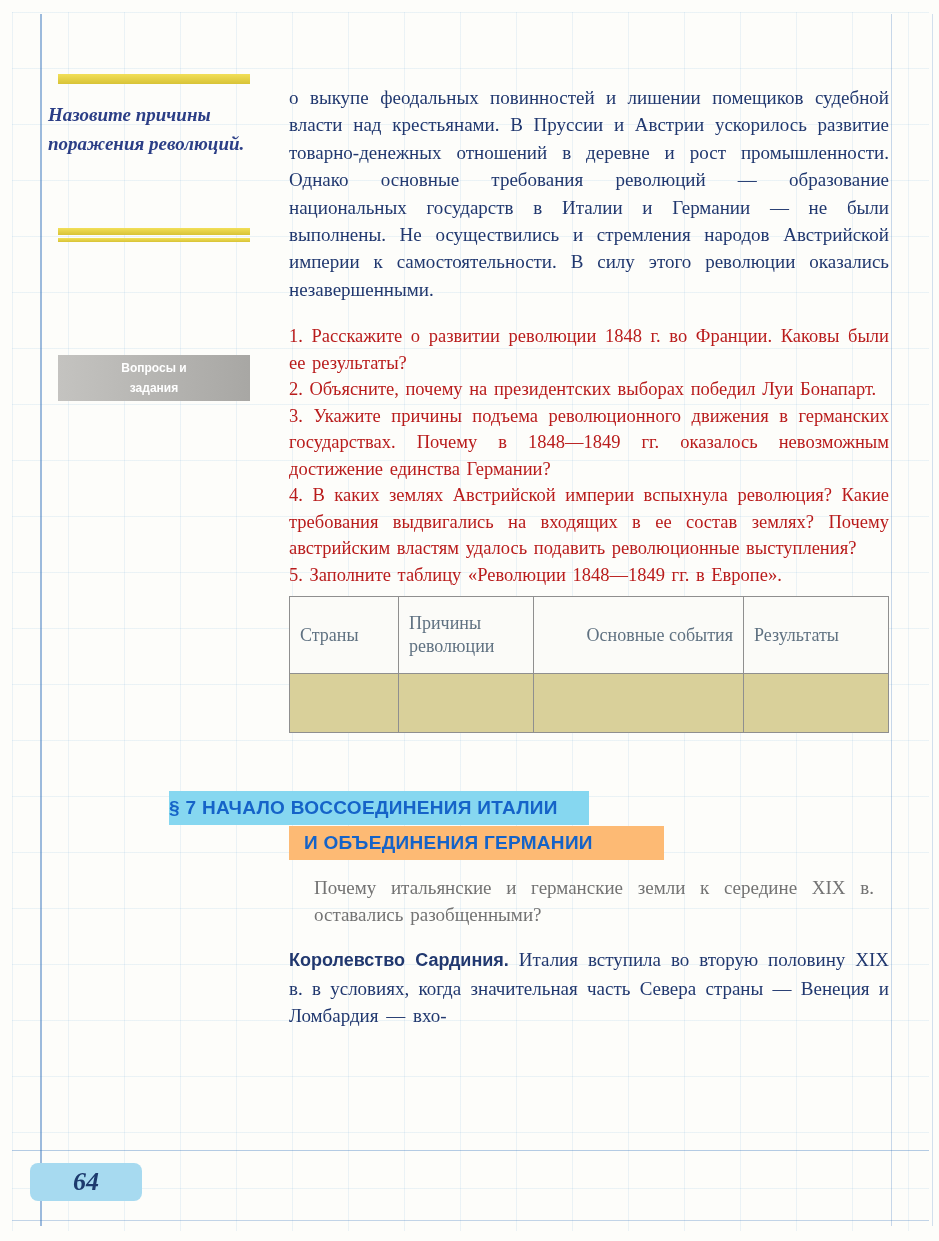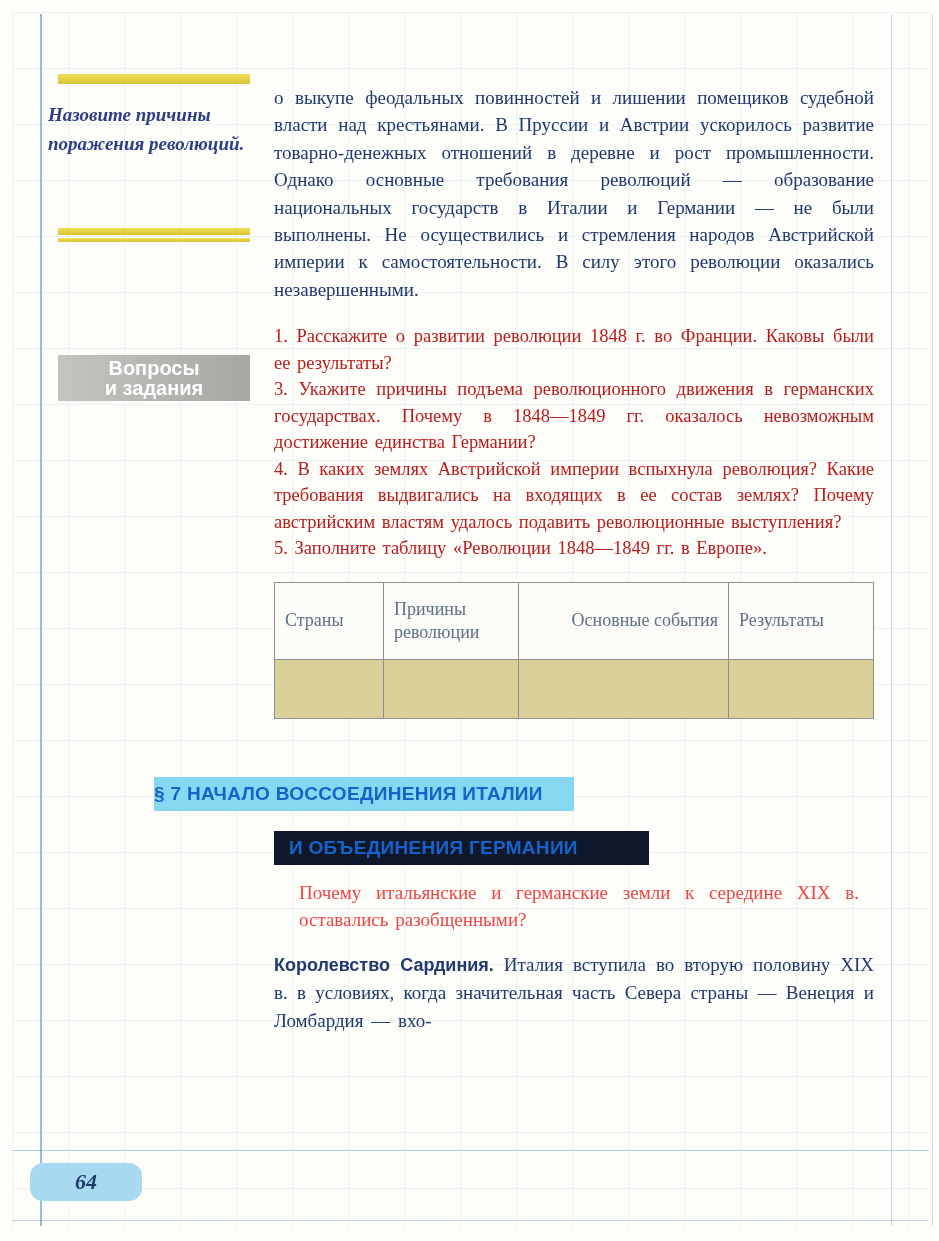--- a/index.html
+++ b/index.html
@@ -36,37 +36,37 @@
     font-size:19px;line-height:29px;color:#2b3e86;margin:0;
   }
   .qbox{
     position:absolute;left:58px;top:355px;width:192px;height:46px;
     background:linear-gradient(to right,#c4c3c0,#a8a7a4);
     display:flex;align-items:center;justify-content:center;
   }
   .qbox .inner{
     width:100px;text-align:center;color:#ffffff;
     font-family:"Liberation Sans", sans-serif;font-weight:bold;
-    font-size:20px;line-height:20px;
+    font-size:12px;line-height:20px;
   }
 
   
-  .maincol{position:absolute;left:274px;top:84px;width:600px;}
+  .maincol{position:absolute;left:289px;top:84px;width:600px;}
   .para{
     font-size:19px;line-height:27.4px;text-align:justify;
     word-spacing:3px;margin:0;color:#21386f;
   }
   .questions{margin-top:20px;}
   .q{
     font-size:18.5px;line-height:26.5px;text-align:justify;
     word-spacing:2px;margin:0;color:#b91c1c;
   }
 
   table.revtable{
-    width:100%;border-collapse:collapse;margin-top:20px;
+    width:100%;border-collapse:collapse;margin-top:8px;
     background:#fbfbf8;
   }
   table.revtable th, table.revtable td{border:1px solid #8f8f8f;}
   table.revtable th{
     height:68px;font-weight:normal;font-size:18px;color:#5f7181;
     text-align:left;padding:4px 10px;vertical-align:middle;line-height:23px;
   }
   table.revtable th.center{text-align:right;}
   table.revtable td{height:56px;background:#d9d09a;}
   .col-country{width:100px;}
@@ -77,41 +77,41 @@
   .q6{margin-top:10px;}
 
   .sec-title1{
     margin-top:58px;margin-left:-120px;width:420px;
     height:34px;line-height:34px;
     background:#86d7f0;
     font-family:"Liberation Sans", sans-serif;font-weight:bold;
     font-size:19px;color:#1563c8;letter-spacing:0.3px;white-space:nowrap;
   }
   .sec-title2{
-    margin-top:20px;width:360px;
+    margin-top:1px;width:360px;
     padding-left:15px;height:34px;line-height:34px;
-    background:#0f172a;
+    background:#fdba74;
     font-family:"Liberation Sans", sans-serif;font-weight:bold;
     font-size:19px;color:#1563c8;letter-spacing:0.3px;white-space:nowrap;
   }
   .lead-q{
     margin:14px 0 12px 0;padding-left:25px;width:560px;
-    font-size:19px;line-height:27px;color:#ef4444;text-align:justify;word-spacing:2px;
+    font-size:19px;line-height:27px;color:#737373;text-align:justify;word-spacing:2px;
   }
   .body-para{margin-top:18px;}
   .keyword{
     font-family:"Liberation Sans", sans-serif;font-weight:bold;font-size:18px;
   }
 
   
   .pageno{
     position:absolute;left:30px;top:1163px;width:112px;height:38px;
-    background:#a7daf0;border-radius:13px;
+    background:#a7daf0;border-radius:8px;
     display:flex;align-items:center;justify-content:center;
-    font-weight:bold;font-size:22px;color:#1d3a6e;font-style:italic;
+    font-weight:bold;font-size:26px;color:#1d3a6e;font-style:italic;
   }
 </style>
 </head>
 <body>
 
 <div class="page">
 
   <div class="grid"></div>
   <div class="vline-left"></div>
   <div class="vline-right1"></div>
@@ -127,20 +127,21 @@
   <div class="qbox">
     <div class="inner">Вопросы и задания</div>
   </div>
 
   <div class="maincol">
 
     <p class="para">о выкупе феодальных повинностей и лишении помещиков судебной власти над крестьянами. В Пруссии и Австрии ускорилось развитие товарно-денежных отношений в деревне и рост промышленности. Однако основные требования революций — образование национальных государств в Италии и Германии — не были выполнены. Не осуществились и стремления народов Австрийской империи к самостоятельности. В силу этого революции оказались незавершенными.</p>
 
     <div class="questions">
       <p class="q">1. Расскажите о развитии революции 1848 г. во Франции. Каковы были ее результаты?</p>
+      <p class="q">2. Объясните, почему на президентских выборах победил Луи Бонапарт.</p>
       <p class="q">3. Укажите причины подъема революционного движения в германских государствах. Почему в 1848—1849 гг. оказалось невозможным достижение единства Германии?</p>
       <p class="q">4. В каких землях Австрийской империи вспыхнула революция? Какие требования выдвигались на входящих в ее состав землях? Почему австрийским властям удалось подавить революционные выступления?</p>
       <p class="q">5. Заполните таблицу «Революции 1848—1849 гг. в Европе».</p>
     </div>
 
     <table class="revtable">
       <tbody>
           <tr>
         <th class="col-country">Страны</th>
         <th class="col-causes">Причины революции</th>

